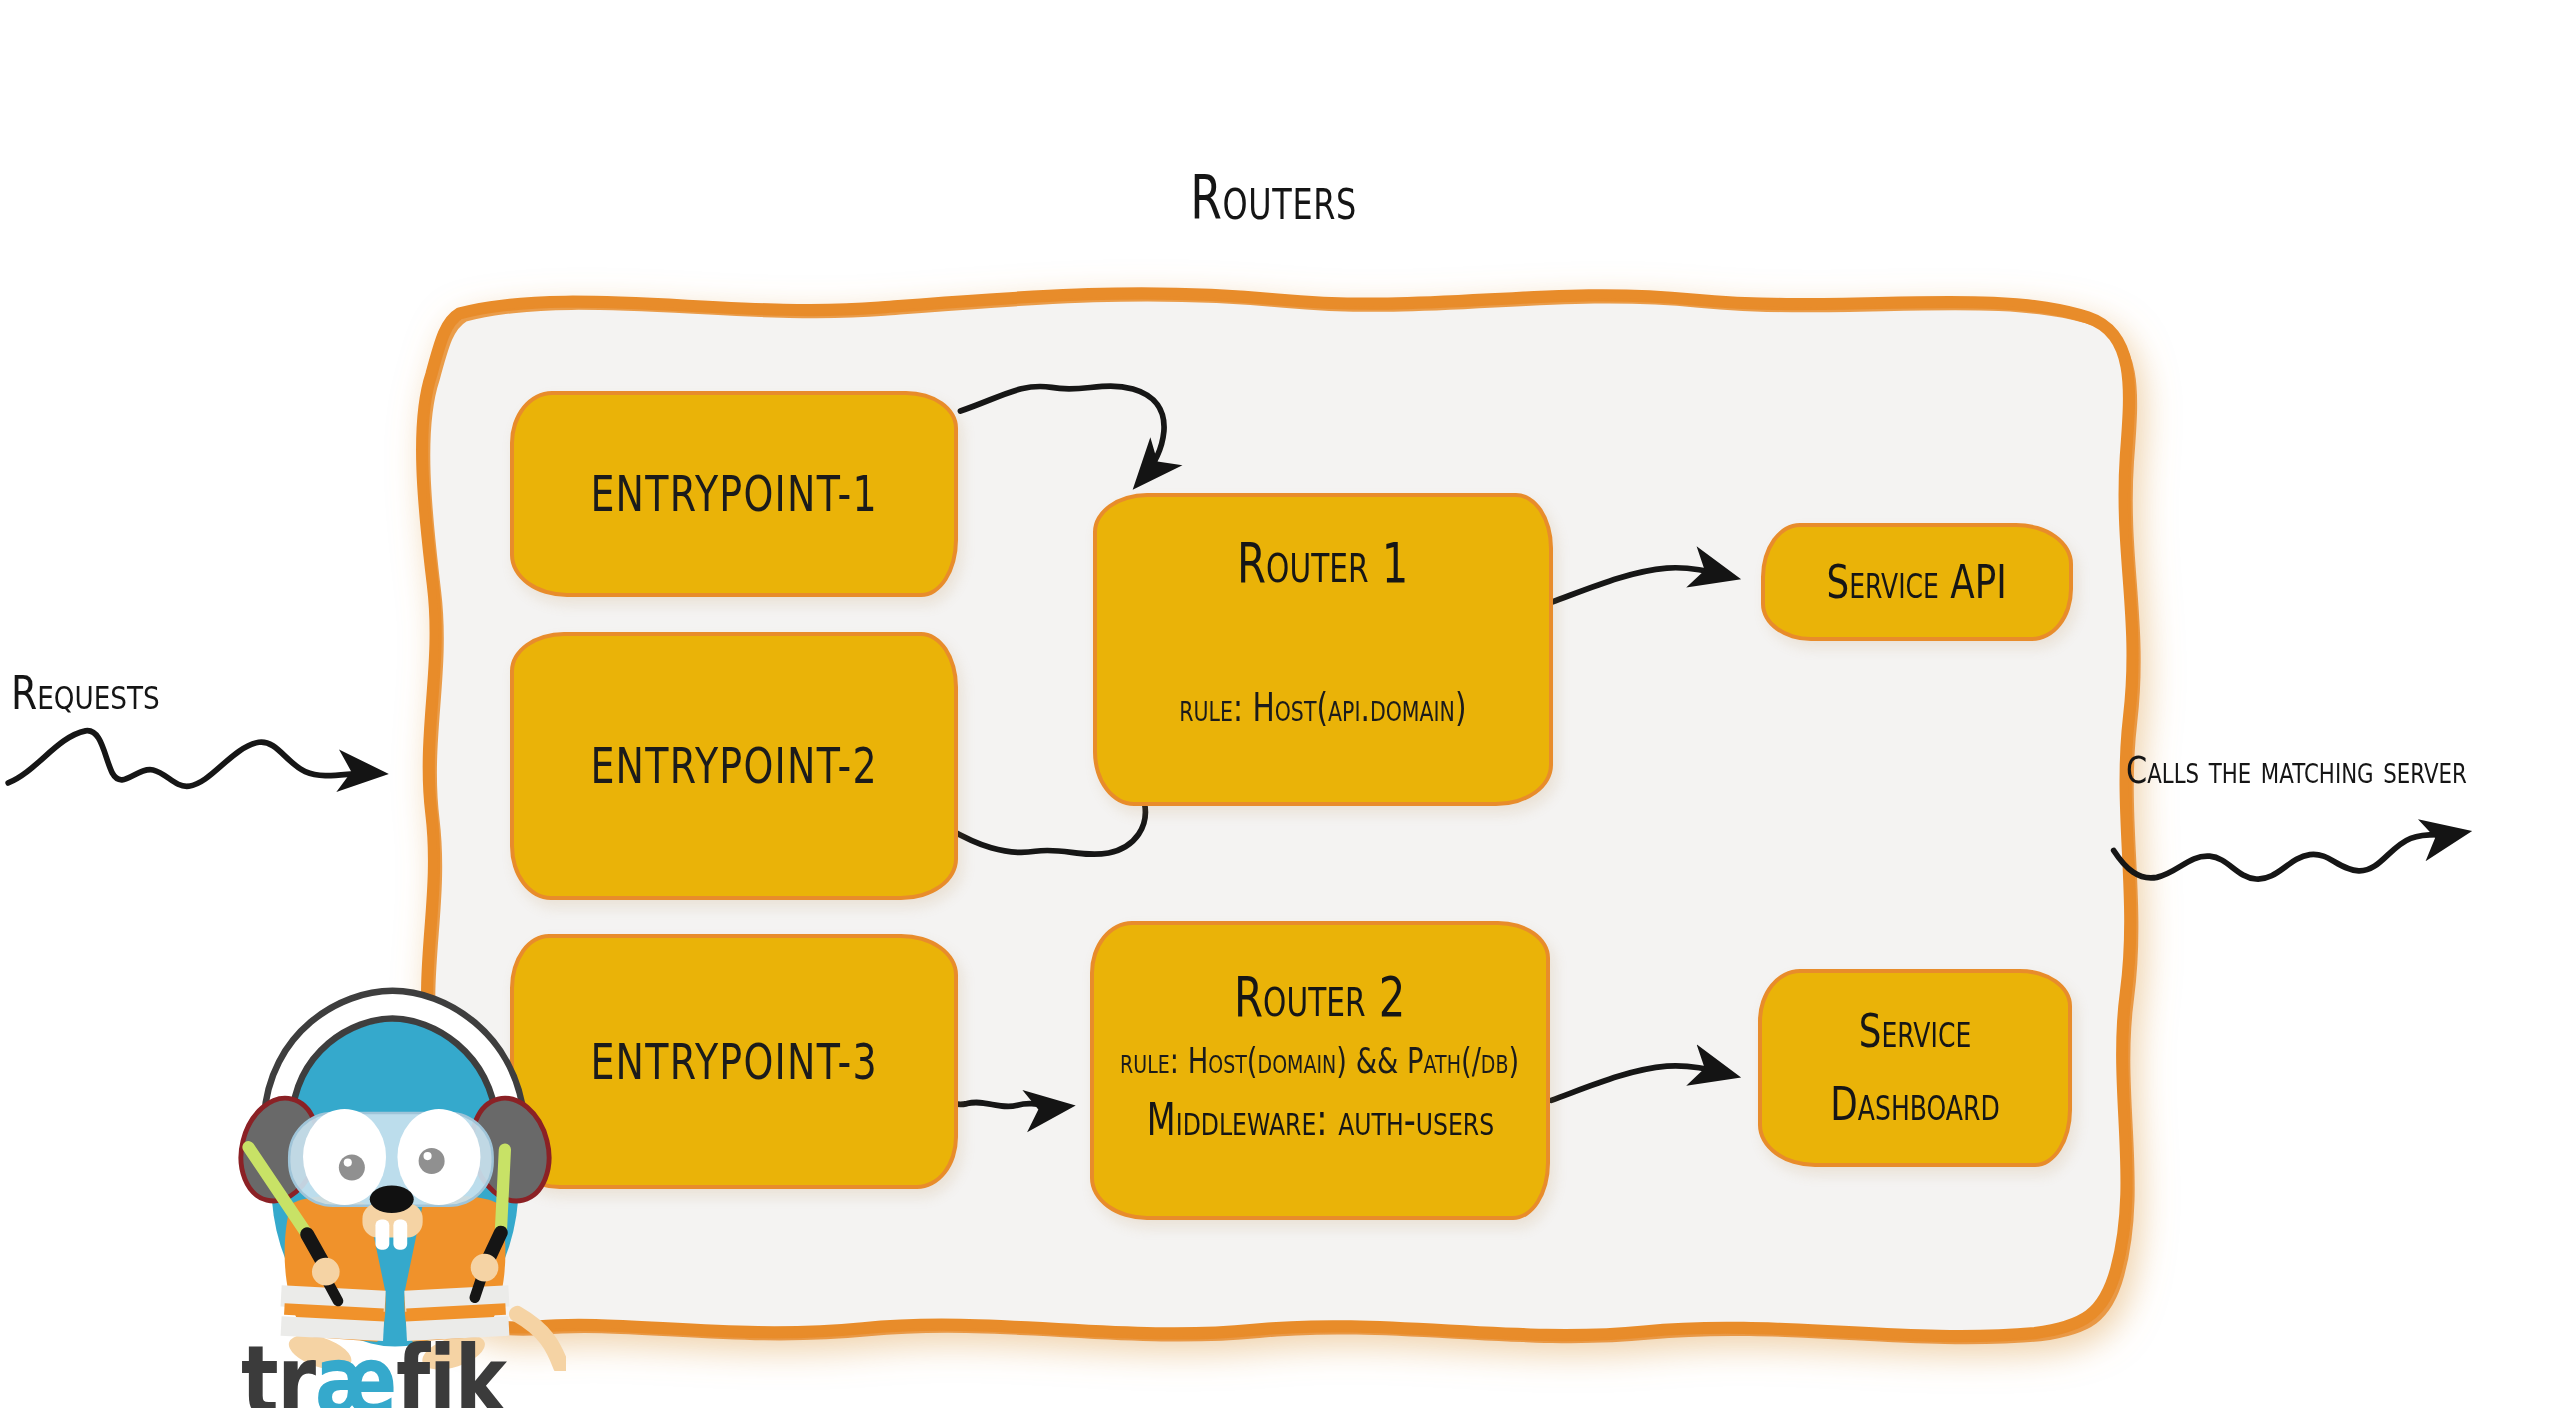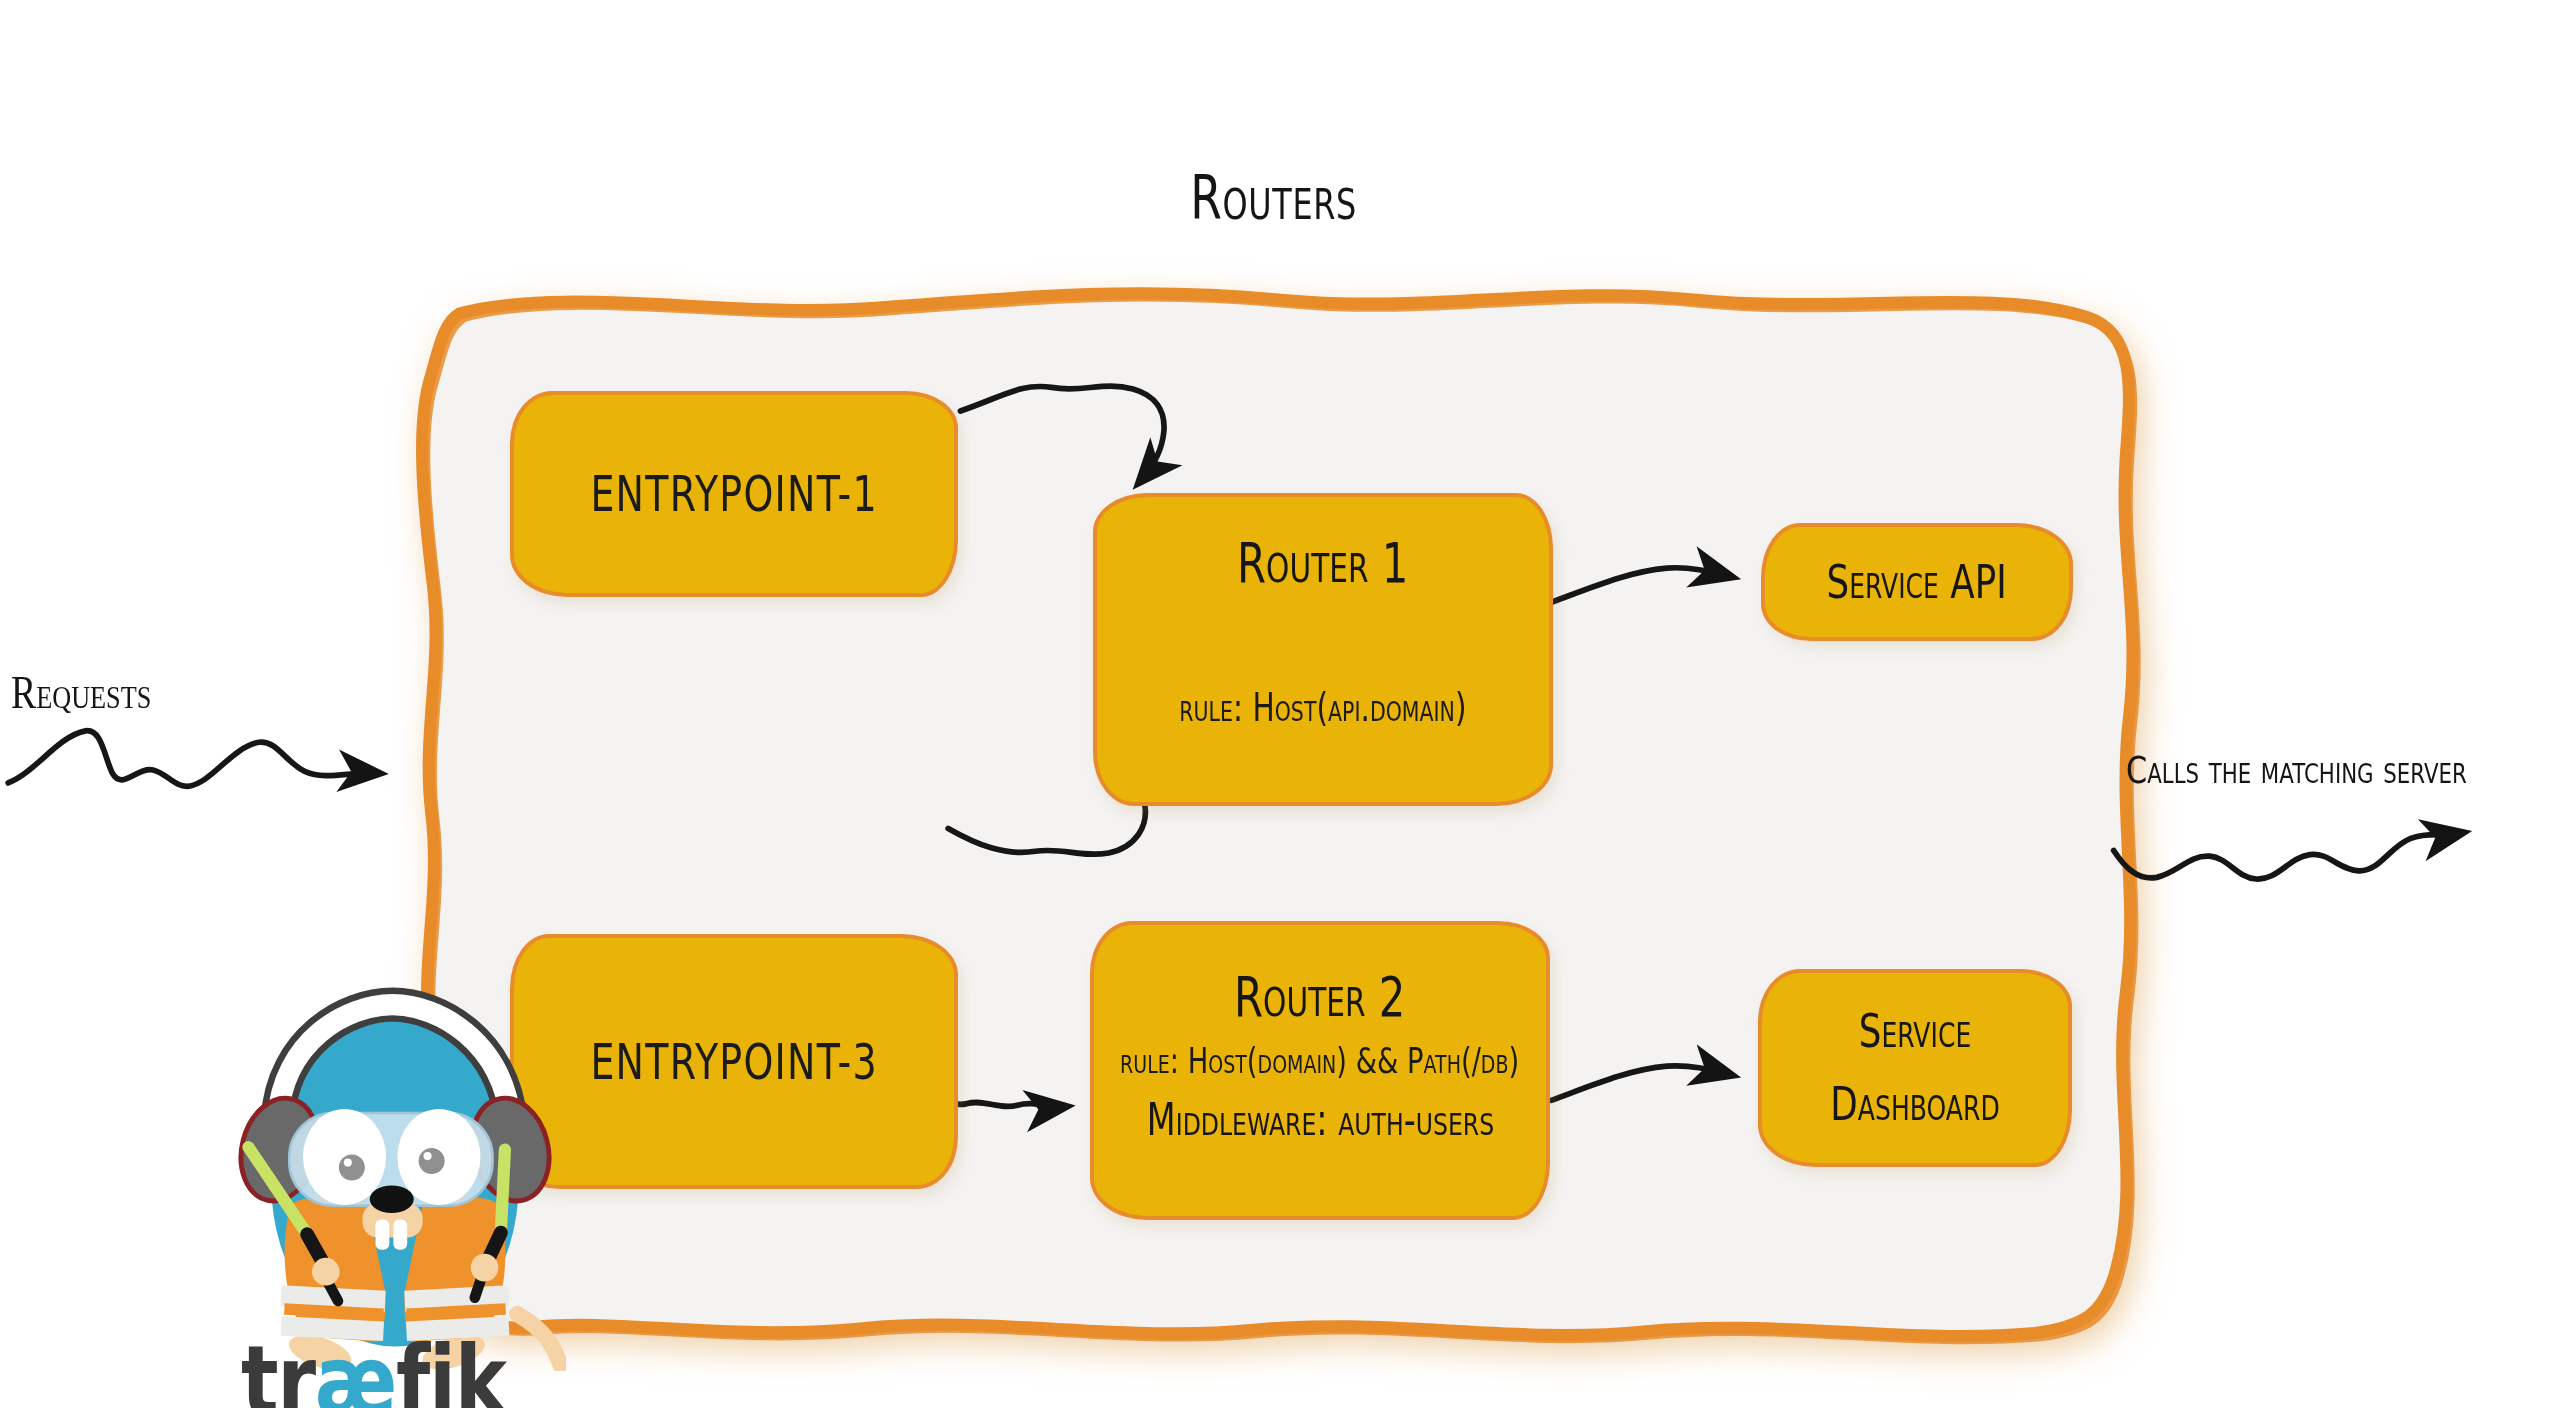--- a/index.html
+++ b/index.html
@@ -27,21 +27,21 @@
   .wobble1{border-radius:42px 52px 37px 57px / 52px 37px 57px 42px;}
   .wobble2{border-radius:54px 37px 57px 41px / 39px 55px 41px 54px;}
   .wobble3{border-radius:39px 57px 41px 50px / 54px 41px 52px 37px;}
   .ep-label{font-size:50px;text-transform:uppercase;letter-spacing:1.6px;color:#1b1b1b;}
   .router-title{font-size:55px;color:#161616;}
   .router-rule{font-size:39px;color:#1b1b1b;margin-top:46px;}
   .router-rule2{font-size:36px;color:#1b1b1b;margin-top:11.4px;}
   .router-mw{font-size:44px;color:#161616;margin-top:13px;}
   .service-label{font-size:47px;color:#161616;text-align:center;line-height:1.55;}
   .note{position:absolute;z-index:3;color:#151515;}
-  #requests-note{left:11.4px;top:666px;font-size:46px;font-family:Liberation Serif, serif;}
+  #requests-note{left:11.4px;top:666px;font-size:46px;}
   #calls-note{left:2126px;top:749px;font-size:37px;}
   #wordmark{
     position:absolute;left:241px;top:1325px;z-index:6;
     font-size:96px;font-weight:bold;color:#3b3b3b;letter-spacing:-1.6px;
   }
   #wordmark .ae{color:#35a9cc;}
   #gopher{z-index:5;}
   #bg-art{z-index:0;}
 </style>
 </head>
@@ -104,20 +104,23 @@
     </g>
   </svg>
 
   <div class="title sc">
     <span class="squish">Routers</span>
   </div>
 
   <div class="box wobble1" style="left:510px;top:391px;width:440px;height:198px;">
     <span class="ep-label squish">entrypoint-1</span>
   </div>
+  <div class="box wobble2" style="left:510px;top:632px;width:440px;height:260px;">
+    <span class="ep-label squish">entrypoint-2</span>
+  </div>
   <div class="box wobble3" style="left:510px;top:934px;width:440px;height:247px;">
     <span class="ep-label squish">entrypoint-3</span>
   </div>
 
   <div class="box wobble2 sc" style="left:1093px;top:493px;width:452px;height:271px;justify-content:flex-start;padding-top:34px;gap:44px;">
     <span class="router-title squish">Router 1</span>
     <span class="router-rule squish">rule: Host(api.domain)</span>
   </div>
   <div class="box wobble1 sc" style="left:1090px;top:921px;width:452px;height:251px;justify-content:flex-start;padding-top:40px;">
     <span class="router-title squish">Router 2</span>

